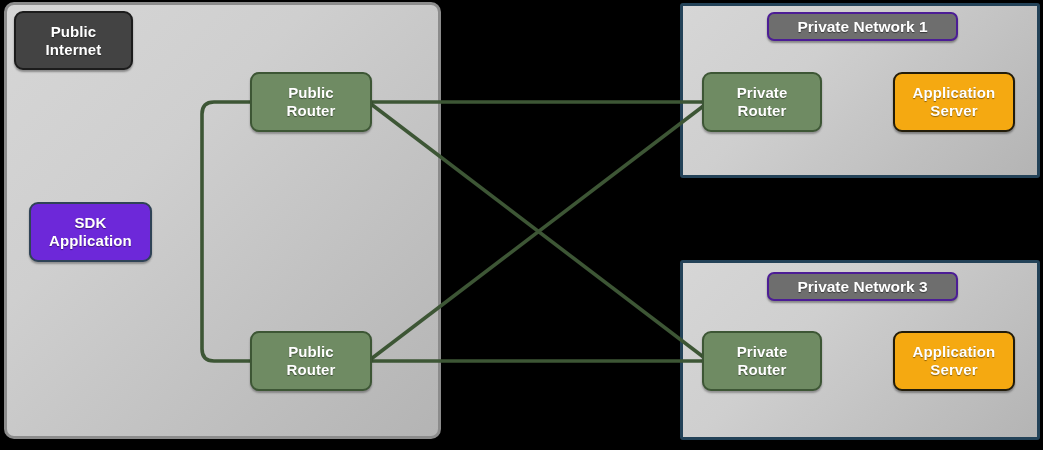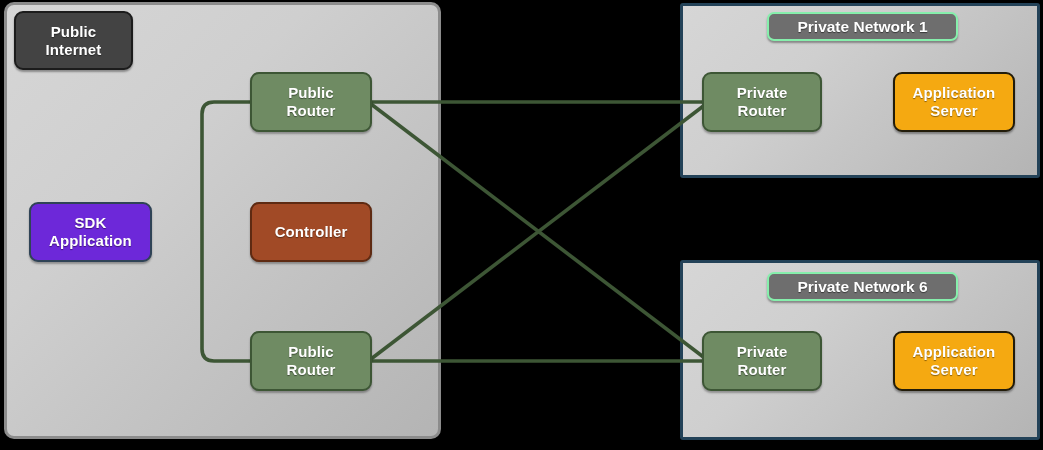--- a/index.html
+++ b/index.html
@@ -77,21 +77,21 @@
   }
 
   
   .badge {
     position: absolute;
     box-sizing: border-box;
     display: flex;
     align-items: center;
     justify-content: center;
     background: #6e6e6e;
-    border: 2px solid #86efac;
+    border: 2px solid #4c1d95;
     border-radius: 7px;
     color: #ffffff;
     font-weight: bold;
     font-size: 15.5px;
     text-shadow: 0 1px 1px rgba(0,0,0,0.5);
     box-shadow: 0 2px 2px rgba(0,0,0,0.35);
     z-index: 6;
   }
 
   
@@ -134,23 +134,20 @@
   <div class="node node-sdk" style="left:29px; top:202px; width:123px; height:60px;">
     <span>SDK
 Application</span>
   </div>
 
   <div class="node node-router" style="left:250px; top:72px; width:122px; height:60px;">
     <span>Public
 Router</span>
   </div>
 
-  <div class="node node-controller" style="left:250px; top:202px; width:122px; height:60px;">
-    <span>Controller</span>
-  </div>
 
   <div class="node node-router" style="left:250px; top:331px; width:122px; height:60px;">
     <span>Public
 Router</span>
   </div>
 
   <div class="panel panel-private" style="left:680px; top:3px; width:360px; height:175px;"></div>
 
   <div class="badge" style="left:767px; top:12px; width:191px; height:29px;">
     <span>Private Network 1</span>
@@ -162,21 +159,21 @@
   </div>
 
   <div class="node node-appserver" style="left:893px; top:72px; width:122px; height:60px;">
     <span>Application
 Server</span>
   </div>
 
   <div class="panel panel-private" style="left:680px; top:260px; width:360px; height:180px;"></div>
 
   <div class="badge" style="left:767px; top:272px; width:191px; height:29px;">
-    <span>Private Network 6</span>
+    <span>Private Network 3</span>
   </div>
 
   <div class="node node-router" style="left:702px; top:331px; width:120px; height:60px;">
     <span>Private
 Router</span>
   </div>
 
   <div class="node node-appserver" style="left:893px; top:331px; width:122px; height:60px;">
     <span>Application
 Server</span>

